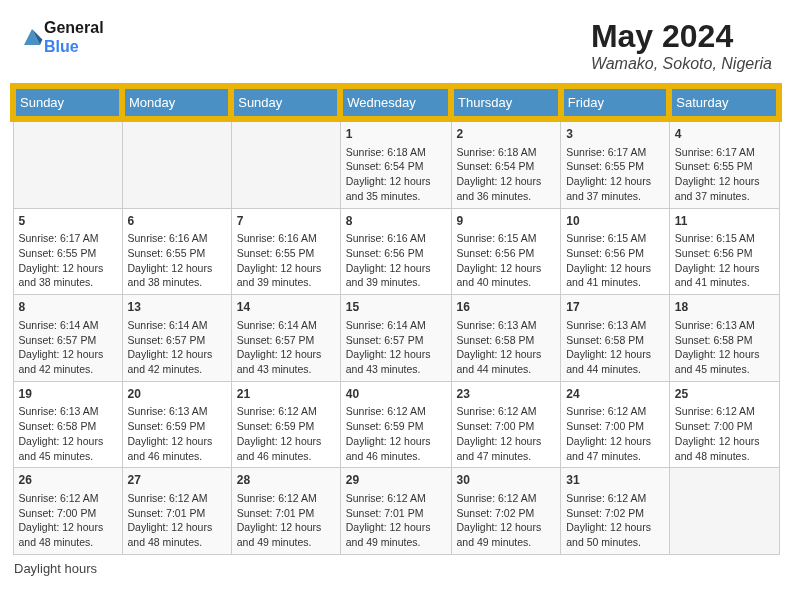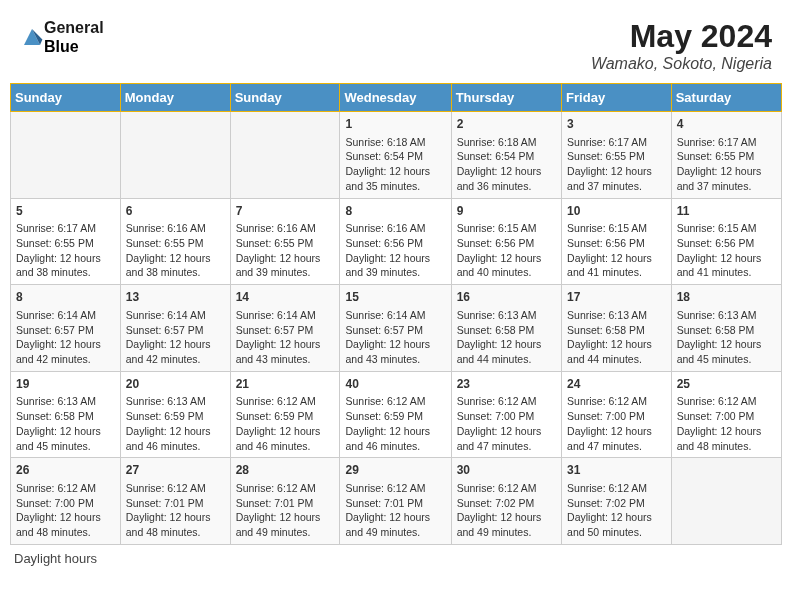--- a/index.html
+++ b/index.html
@@ -20,52 +20,52 @@
       display: flex;
       align-items: center;
     }
     .logo-text {
       font-size: 16px;
       font-weight: bold;
       color: #1a1a1a;
       line-height: 1.2;
     }
     .logo-text span {
-      color: #000000;
+      color: #3b82f6;
     }
     .logo-icon {
       width: 24px;
       height: 24px;
     }
     .title-block {
-      text-align: right;
+      text-align: left;
     }
     .main-title {
       font-size: 32px;
       font-weight: bold;
       color: #222;
     }
     .subtitle {
       font-size: 16px;
       color: #444;
       font-style: italic;
     }
     .calendar {
       width: 100%;
       border-collapse: collapse;
       margin-top: 6px;
       font-size: 11px;
     }
     .calendar thead th {
       background-color: #4a90c4;
       color: #fff;
-      font-weight: bold;
+      font-weight: normal;
       font-size: 13px;
       padding: 6px 4px;
-      border: 1px solid #eab308;
+      border: 6px solid #eab308;
       text-align: left;
     }
     .calendar tbody td {
       border: 1px solid #ccc;
       vertical-align: top;
       padding: 4px 5px;
       width: 113px;
       min-height: 80px;
       background: #fff;
       color: #333;

